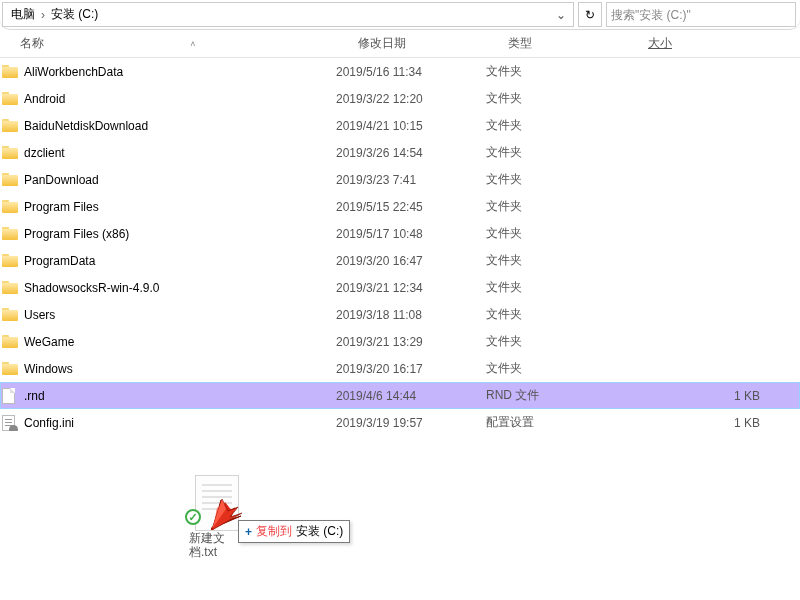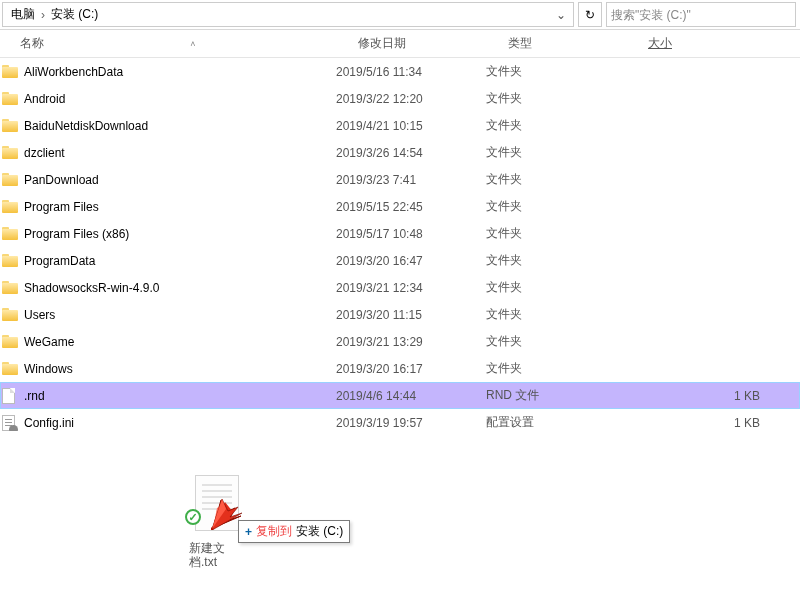--- a/index.html
+++ b/index.html
@@ -14,20 +14,21 @@
     position: relative;
   }
   
   .addressbar {
     display: flex;
     align-items: stretch;
     height: 30px;
     border-bottom: 1px solid #d8d8d8;
     padding: 2px 4px 2px 2px;
     gap: 4px;
+    border-radius: 10px;
   }
   .breadcrumb {
     flex: 1;
     display: flex;
     align-items: center;
     border: 1px solid #ccc;
     background: #fff;
     padding: 0 4px;
     min-width: 0;
   }
@@ -139,21 +140,21 @@
     background: #ddd; box-shadow: 0 6px 0 #ddd, 0 12px 0 #ddd, 0 18px 0 #ddd, 0 24px 0 #ddd;
   }
   .ghost-check {
     position: absolute; left: -10px; bottom: 6px;
     width: 16px; height: 16px; border-radius: 50%;
     border: 2px solid #3fae49; background: #fff;
     display: flex; align-items: center; justify-content: center;
     color: #3fae49; font-size: 11px; font-weight: bold;
   }
   .ghost-label {
-    position: absolute; left: -6px; top: 66px; width: 60px;
+    position: absolute; left: -6px; top: 56px; width: 60px;
     color: #555; font-size: 12px; line-height: 14px; text-align: left;
     white-space: pre;
   }
   .copy-tip {
     position: absolute; left: 238px; top: 520px;
     background: #fff; border: 1px solid #7a7a7a;
     padding: 2px 6px; font-size: 12px;
     display: flex; align-items: center; gap: 4px;
     box-shadow: 2px 2px 3px rgba(0,0,0,0.15);
   }
@@ -274,21 +275,21 @@
       <div class="cell name">ShadowsocksR-win-4.9.0</div>
       <div class="cell date">2019/3/21 12:34</div>
       <div class="cell type">文件夹</div>
       <div class="cell size"></div>
     </div>
     <div class="row">
       <div class="cell icon">
         <div class="folder-ico"></div>
       </div>
       <div class="cell name">Users</div>
-      <div class="cell date">2019/3/20 11:15</div>
+      <div class="cell date">2019/3/18 11:08</div>
       <div class="cell type">文件夹</div>
       <div class="cell size"></div>
     </div>
     <div class="row">
       <div class="cell icon">
         <div class="folder-ico"></div>
       </div>
       <div class="cell name">WeGame</div>
       <div class="cell date">2019/3/21 13:29</div>
       <div class="cell type">文件夹</div>

